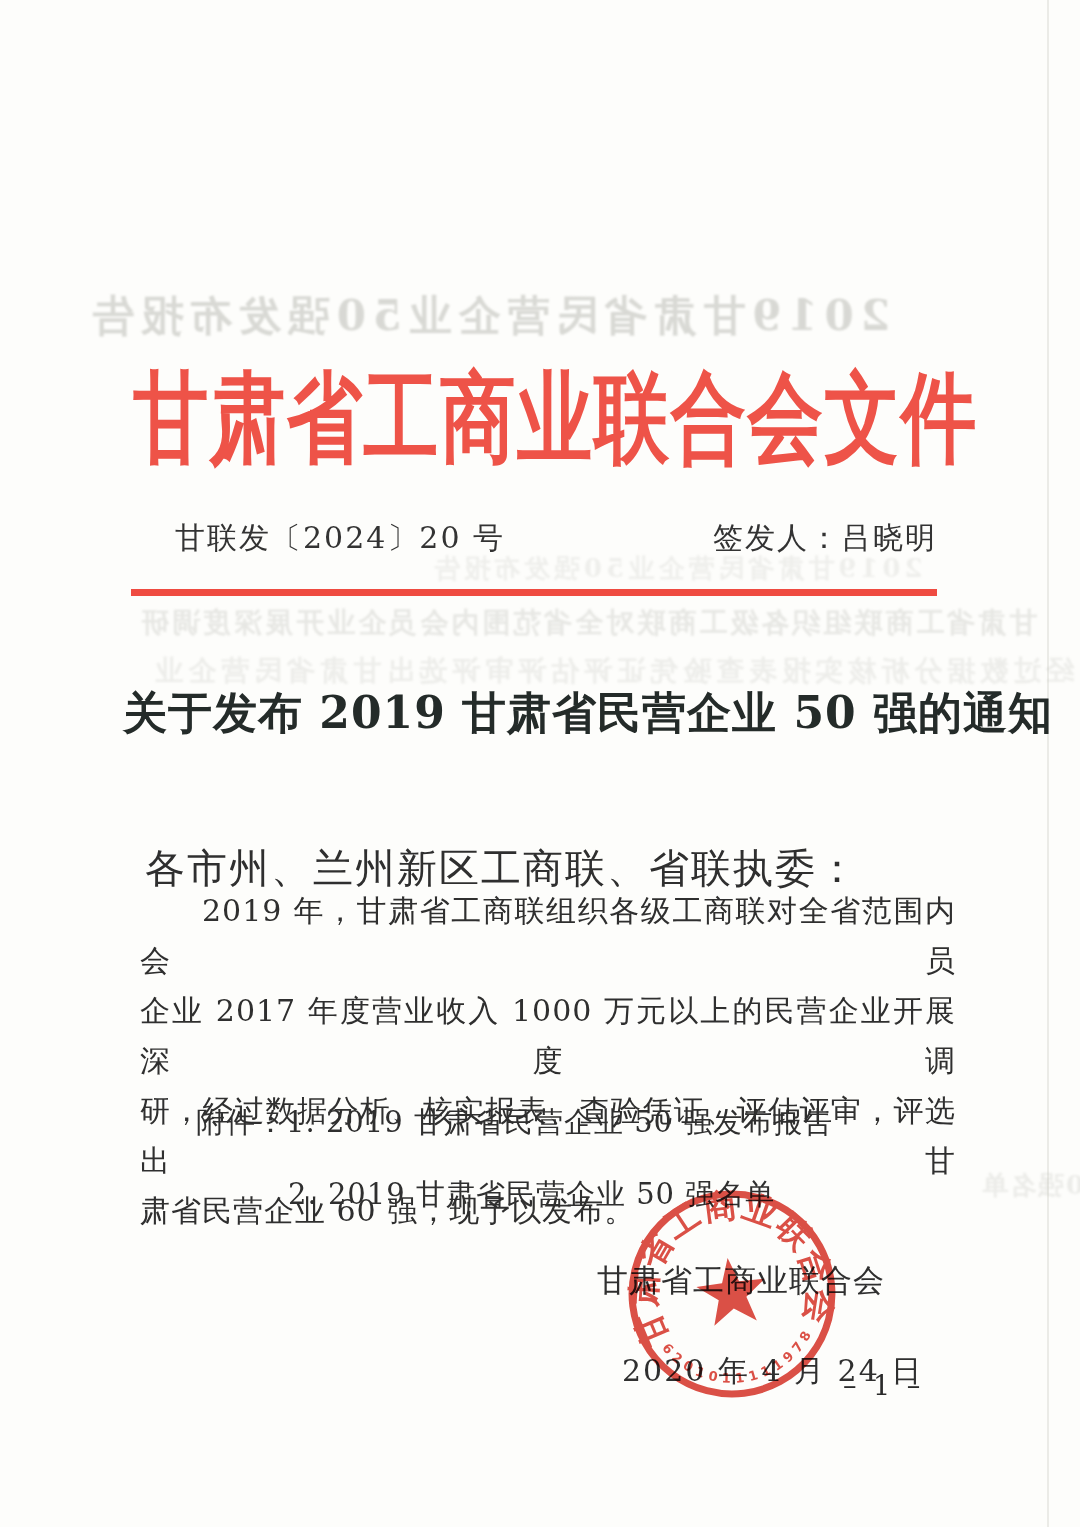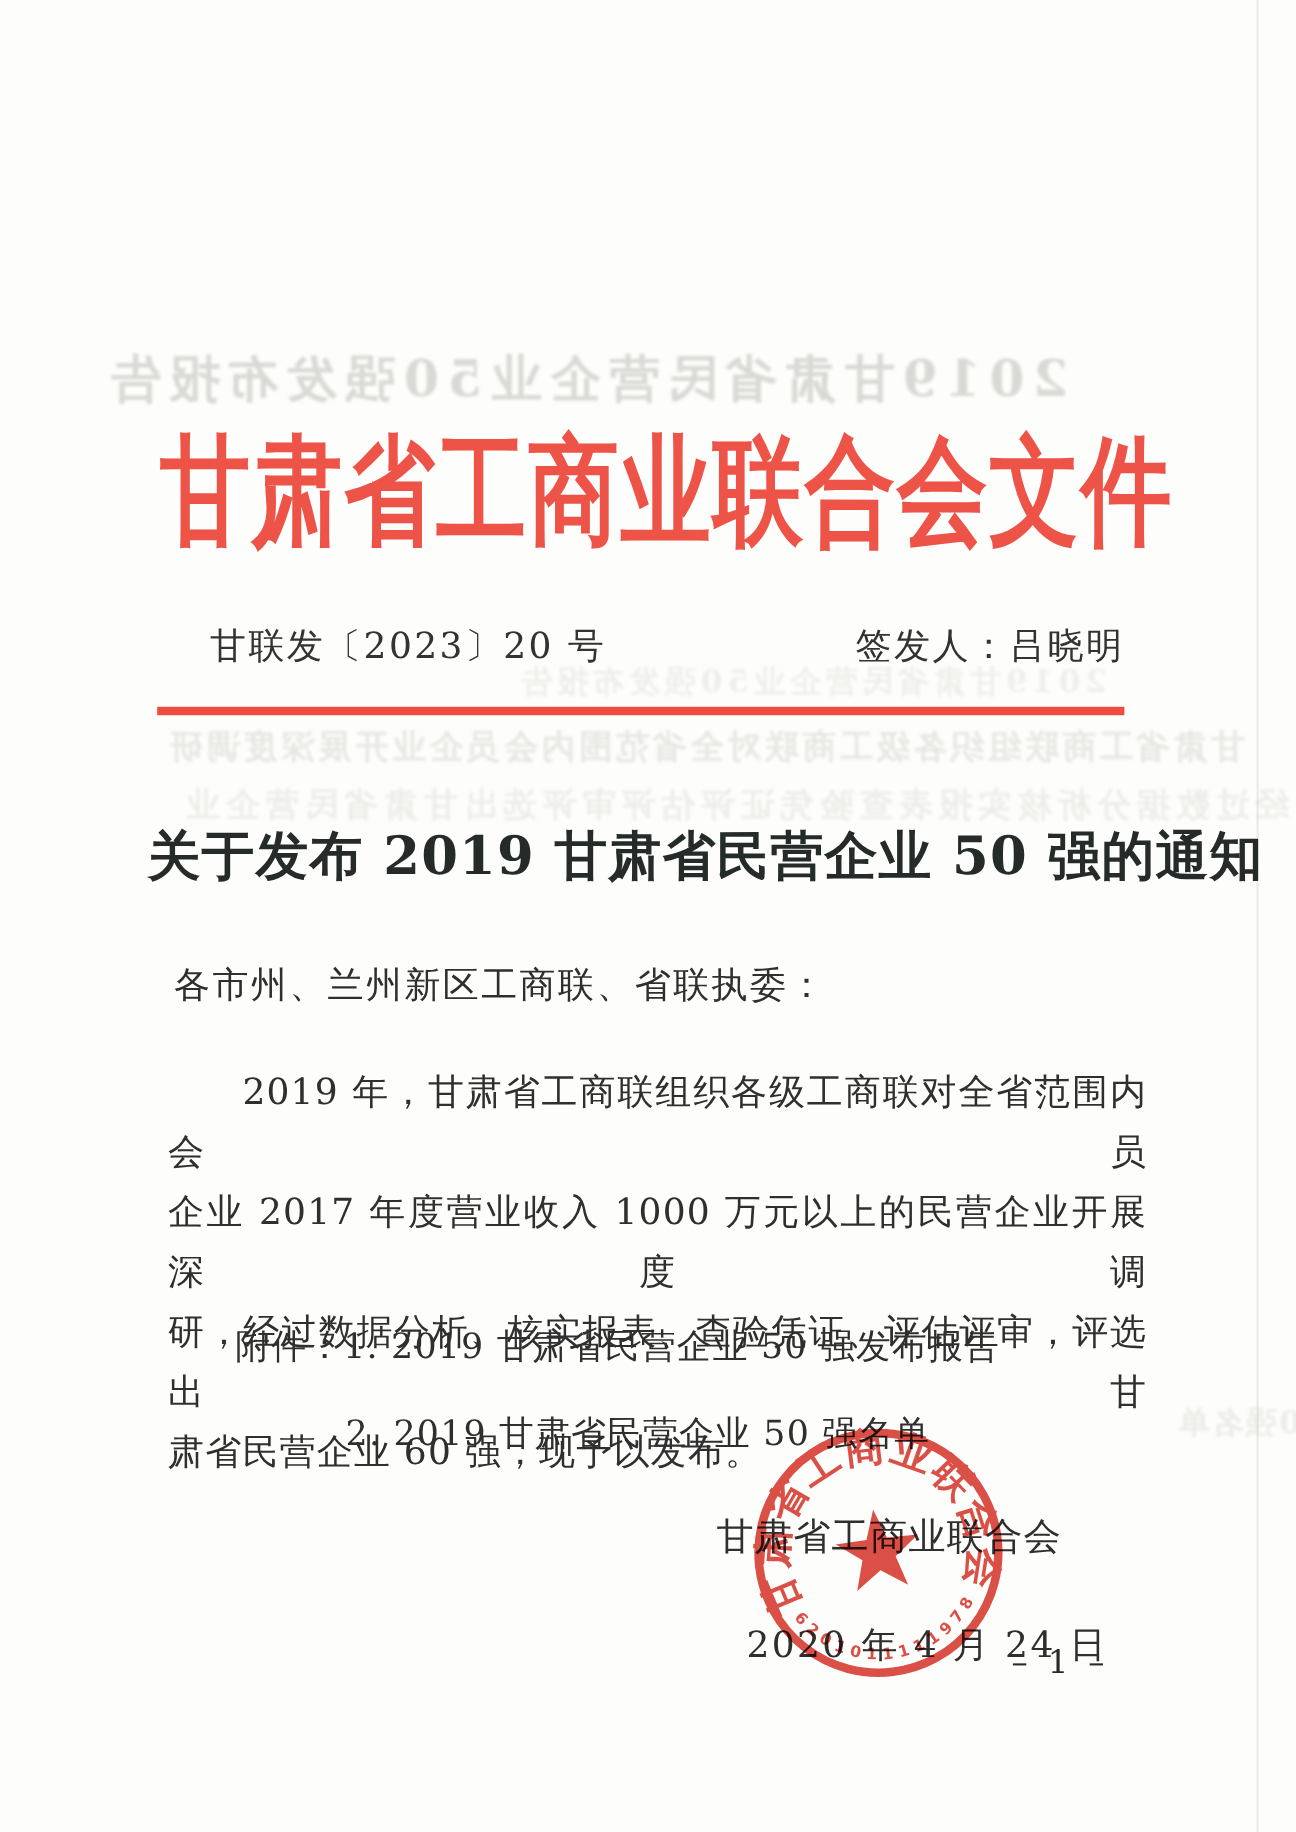--- a/index.html
+++ b/index.html
@@ -24,21 +24,21 @@
   }
   .ghost-title{top:288px;left:165px;width:725px;font-size:42px;letter-spacing:7px;opacity:.5;}
   .ghost-a{top:551px;left:430px;font-size:26px;letter-spacing:4px;opacity:.20;}
   .ghost-b{top:604px;left:138px;font-size:28px;letter-spacing:3px;opacity:.30;}
   .ghost-c{top:652px;left:150px;font-size:28px;letter-spacing:5px;opacity:.22;}
   .ghost-d{top:1168px;left:980px;font-size:26px;letter-spacing:2px;opacity:.24;}
   .scan-streak{position:absolute;top:0;left:1047px;width:2px;height:1527px;background:rgba(190,190,180,.28);}
   
   .org-title{
     position:absolute;top:358px;left:0;width:100%;
-    text-align:center;line-height:118px;font-family:Liberation Mono, monospace;
+    text-align:center;line-height:118px;
   }
   .org-title .stretch{
     display:inline-block;
     font-size:99px;font-weight:bold;color:#ee5348;
     transform:scale(.76,1);transform-origin:center;
     white-space:nowrap;letter-spacing:2px;
   }
   .doc-row{
     position:absolute;top:518px;left:175px;width:762px;
     display:flex;justify-content:space-between;
@@ -48,22 +48,22 @@
     position:absolute;top:589px;left:131px;width:806px;height:7px;
     background:#ef4b41;
   }
   
   .doc-title{
     position:absolute;top:684px;left:0;width:100%;
     text-align:center;font-size:44px;font-weight:bold;
     color:#242b29;letter-spacing:1px;white-space:nowrap;padding-left:48px;
   }
   .salutation{
-    position:absolute;top:801px;left:145px;
-    font-size:30px;letter-spacing:2px;
+    position:absolute;top:841px;left:145px;
+    font-size:40px;letter-spacing:2px;
   }
   .paragraph{
     position:absolute;top:842px;left:140px;width:816px;
     font-size:30px;line-height:50px;letter-spacing:1px;
   }
   .pline{text-align:justify;text-align-last:justify;text-justify:inter-character;}
   .pline.first{text-indent:62px;margin-top:44px;}
   .pline.last{text-align-last:left;}
   .attachments{
     position:absolute;top:1096px;left:196px;
@@ -103,21 +103,21 @@
   <div class="ghost ghost-b">甘肃省工商联组织各级工商联对全省范围内会员企业开展深度调研</div>
   <div class="ghost ghost-c">经过数据分析核实报表查验凭证评估评审评选出甘肃省民营企业</div>
   <div class="ghost ghost-d">50强名单</div>
   <div class="scan-streak"></div>
 
   <div class="org-title">
     <span class="stretch">甘肃省工商业联合会文件</span>
   </div>
 
   <div class="doc-row">
-    <span>甘联发〔2023〕20 号</span>
+    <span>甘联发〔2024〕20 号</span>
     <span><span>签发人：</span><span>吕晓明</span></span>
   </div>
 
   <div class="red-rule"></div>
 
   <div class="doc-title">关于发布 2019 甘肃省民营企业 50 强的通知</div>
 
   <div class="salutation">各市州、兰州新区工商联、省联执委：</div>
 
   <div class="paragraph">

